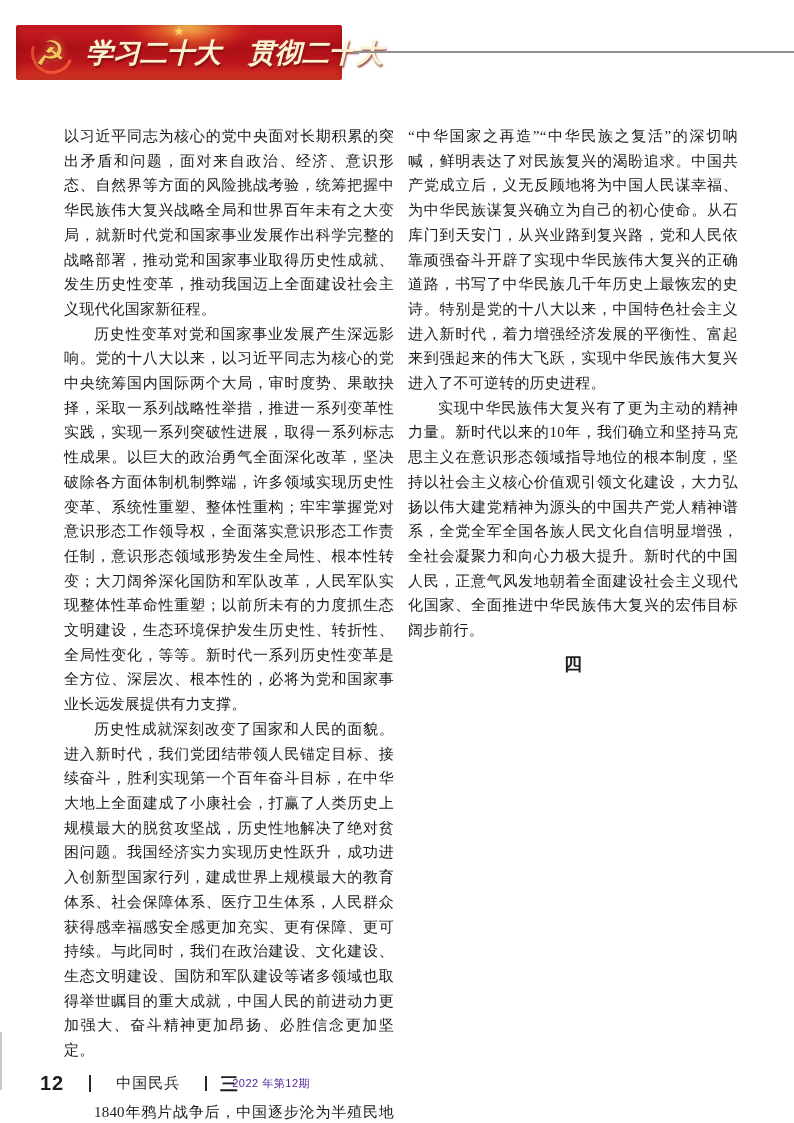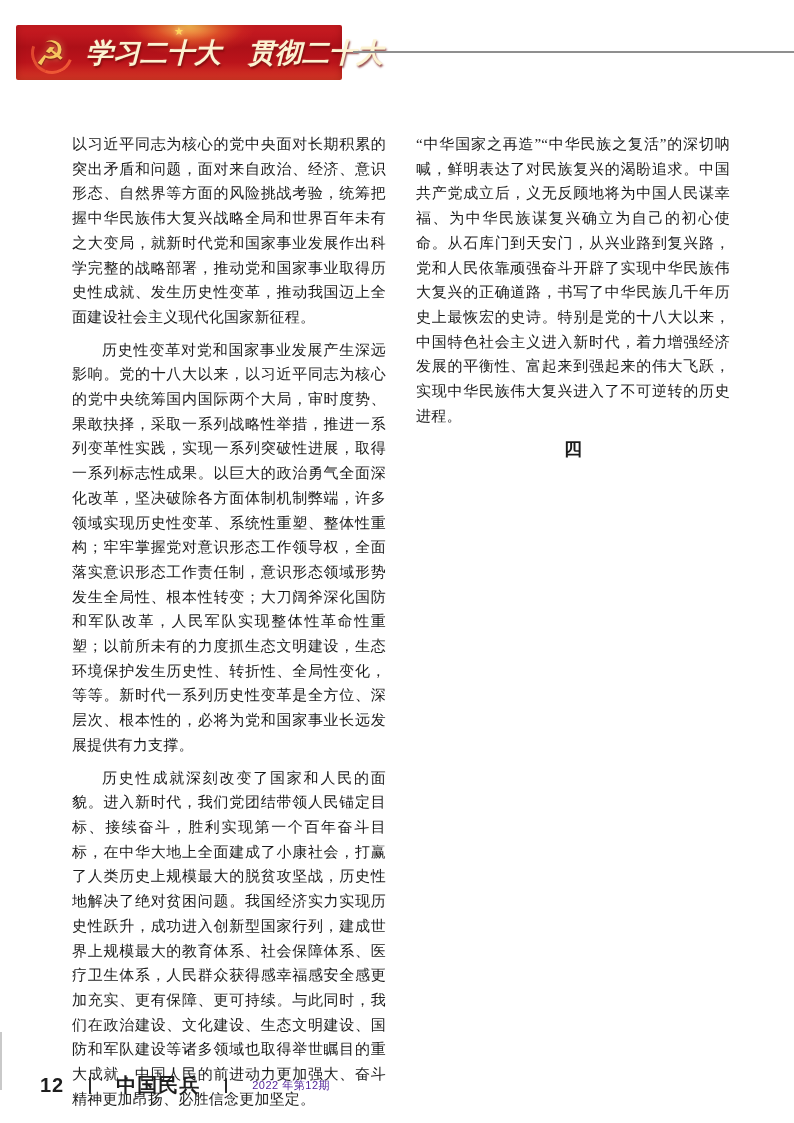--- a/index.html
+++ b/index.html
@@ -61,21 +61,21 @@
 
   
   .content {
     position: absolute; left: 64px; top: 124px;
     width: 674px;
     display: flex; gap: 14px;
     color: #1b1b1b;
   }
   .column { width: 330px; flex: 0 0 330px; }
   .para {
-    margin: 8px;
+    margin: 0;
     font-size: 15px;
     line-height: 24.7px;
     text-align: justify;
     text-justify: inter-ideograph;
     letter-spacing: 0.2px;
   }
   .para.indent { text-indent: 2em; }
   .section-heading {
     margin: 9px 0 4px 0;
     font-size: 18px; font-weight: 600;
@@ -88,21 +88,21 @@
   .footer {
     position: absolute; left: 40px; top: 1072px;
     display: flex; align-items: center;
     font-family: "Liberation Sans", "DejaVu Sans", sans-serif;
     color: #1e1e1e;
     gap: 16px;
   }
   .page-num { font-size: 20px; font-weight: bold; letter-spacing: 1px; }
   .footer-sep { width: 2px; height: 17px; background: #2a2a2a; margin: 0 9px; }
   .footer-sep.short { height: 15px; }
-  .mag-name { font-size: 20px; font-weight: bold; letter-spacing: 1px; }
+  .mag-name { font-size: 15px; font-weight: normal; letter-spacing: 1px; }
   .issue { font-size: 11px; color: #4c1d95; letter-spacing: 0.5px; }
 
   .edge-mark {
     position: absolute; left: 0; top: 1032px;
     width: 2px; height: 58px; background: #c9c9c9;
   }
 </style>
 </head>
 <body>
 
@@ -124,20 +124,21 @@
     <div class="column">
       <p class="para">以习近平同志为核心的党中央面对长期积累的突出矛盾和问题，面对来自政治、经济、意识形态、自然界等方面的风险挑战考验，统筹把握中华民族伟大复兴战略全局和世界百年未有之大变局，就新时代党和国家事业发展作出科学完整的战略部署，推动党和国家事业取得历史性成就、发生历史性变革，推动我国迈上全面建设社会主义现代化国家新征程。</p>
       <p class="para indent">历史性变革对党和国家事业发展产生深远影响。党的十八大以来，以习近平同志为核心的党中央统筹国内国际两个大局，审时度势、果敢抉择，采取一系列战略性举措，推进一系列变革性实践，实现一系列突破性进展，取得一系列标志性成果。以巨大的政治勇气全面深化改革，坚决破除各方面体制机制弊端，许多领域实现历史性变革、系统性重塑、整体性重构；牢牢掌握党对意识形态工作领导权，全面落实意识形态工作责任制，意识形态领域形势发生全局性、根本性转变；大刀阔斧深化国防和军队改革，人民军队实现整体性革命性重塑；以前所未有的力度抓生态文明建设，生态环境保护发生历史性、转折性、全局性变化，等等。新时代一系列历史性变革是全方位、深层次、根本性的，必将为党和国家事业长远发展提供有力支撑。</p>
       <p class="para indent">历史性成就深刻改变了国家和人民的面貌。进入新时代，我们党团结带领人民锚定目标、接续奋斗，胜利实现第一个百年奋斗目标，在中华大地上全面建成了小康社会，打赢了人类历史上规模最大的脱贫攻坚战，历史性地解决了绝对贫困问题。我国经济实力实现历史性跃升，成功进入创新型国家行列，建成世界上规模最大的教育体系、社会保障体系、医疗卫生体系，人民群众获得感幸福感安全感更加充实、更有保障、更可持续。与此同时，我们在政治建设、文化建设、生态文明建设、国防和军队建设等诸多领域也取得举世瞩目的重大成就，中国人民的前进动力更加强大、奋斗精神更加昂扬、必胜信念更加坚定。</p>
       <h3 class="section-heading">三</h3>
       <p class="para indent">1840年鸦片战争后，中国逐步沦为半殖民地半封建社会，中华民族遭受了前所未有的劫难。面对国家蒙辱、人民蒙难、文明蒙尘的悲惨命运，李大钊郑重发出</p>
     </div>
 
     <div class="column">
       <p class="para">“中华国家之再造”“中华民族之复活”的深切呐喊，鲜明表达了对民族复兴的渴盼追求。中国共产党成立后，义无反顾地将为中国人民谋幸福、为中华民族谋复兴确立为自己的初心使命。从石库门到天安门，从兴业路到复兴路，党和人民依靠顽强奋斗开辟了实现中华民族伟大复兴的正确道路，书写了中华民族几千年历史上最恢宏的史诗。特别是党的十八大以来，中国特色社会主义进入新时代，着力增强经济发展的平衡性、富起来到强起来的伟大飞跃，实现中华民族伟大复兴进入了不可逆转的历史进程。</p>
+      <p class="para indent">实现中华民族伟大复兴有了更为主动的精神力量。新时代以来的10年，我们确立和坚持马克思主义在意识形态领域指导地位的根本制度，坚持以社会主义核心价值观引领文化建设，大力弘扬以伟大建党精神为源头的中国共产党人精神谱系，全党全军全国各族人民文化自信明显增强，全社会凝聚力和向心力极大提升。新时代的中国人民，正意气风发地朝着全面建设社会主义现代化国家、全面推进中华民族伟大复兴的宏伟目标阔步前行。</p>
       <h3 class="section-heading">四</h3>
 
     </div>
 
   </div>
 
   <div class="edge-mark"></div>
 
   <div class="footer">
     <span class="page-num">12</span>

